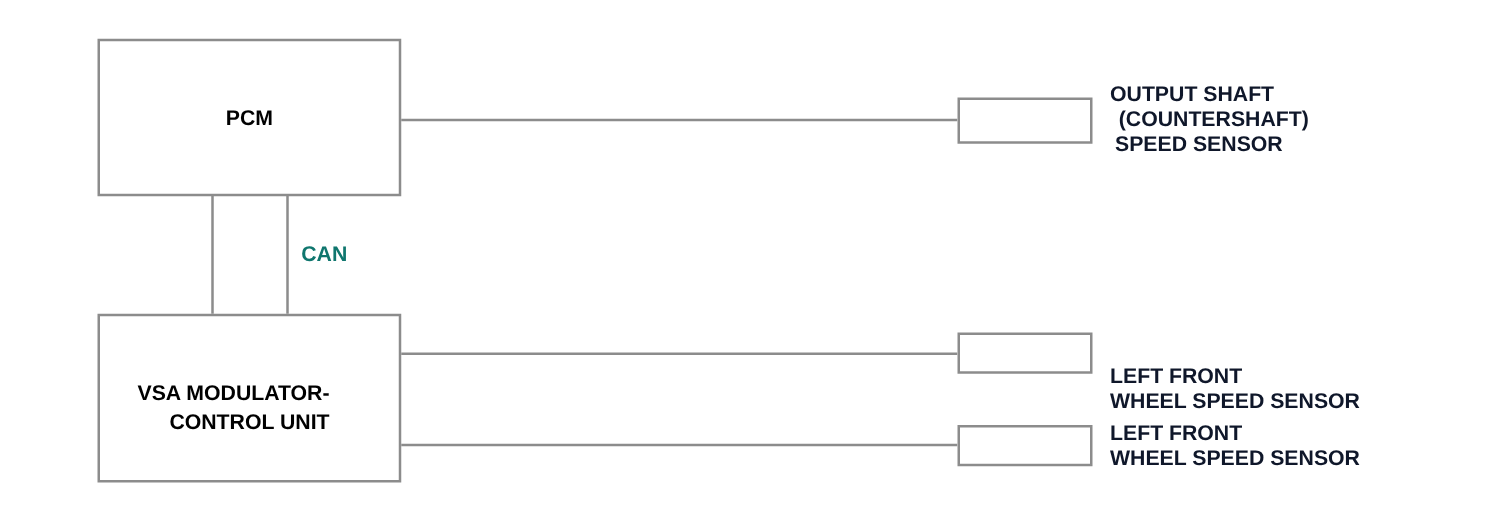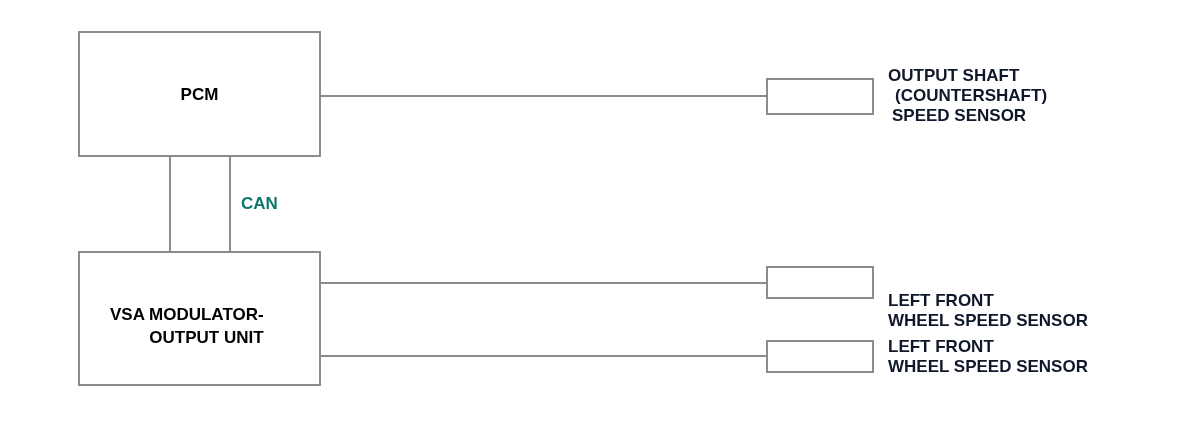--- a/index.html
+++ b/index.html
@@ -77,21 +77,21 @@
 <div id="canvas">
 
   <div class="box" style="left:78px; top:31px; width:243px; height:126px;"></div>
   <div class="pcm-text">PCM</div>
 
   <div class="vline" style="left:169px; top:156px; height:96px;"></div>
   <div class="vline" style="left:229px; top:156px; height:96px;"></div>
   <div class="can-text">CAN</div>
 
   <div class="box" style="left:78px; top:251px; width:243px; height:135px;"></div>
-  <div class="vsa-text"><span>VSA MODULATOR-</span><br><span>OUTPUT UNIT</span></div>
+  <div class="vsa-text"><span>VSA MODULATOR-</span><br><span>CONTROL UNIT</span></div>
 
   <div class="hline" style="left:321px; top:95px; width:445px;"></div>
   <div class="box" style="left:766px; top:78px; width:108px; height:37px;"></div>
   <div class="sensor-label" style="left:888px; top:66px;"><span>OUTPUT SHAFT</span><br><span class="indent1">(COUNTERSHAFT)</span><br><span class="indent2">SPEED SENSOR</span></div>
 
   <div class="hline" style="left:321px; top:282px; width:445px;"></div>
   <div class="box" style="left:766px; top:266px; width:108px; height:33px;"></div>
   <div class="sensor-label" style="left:888px; top:263px;margin-top:28px;"><span>LEFT FRONT</span><br><span>WHEEL SPEED SENSOR</span></div>
 
   <div class="hline" style="left:321px; top:355px; width:445px;"></div>

